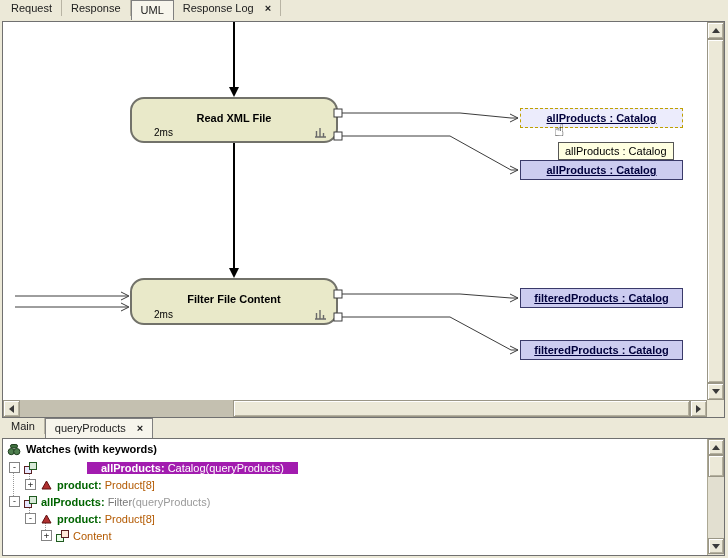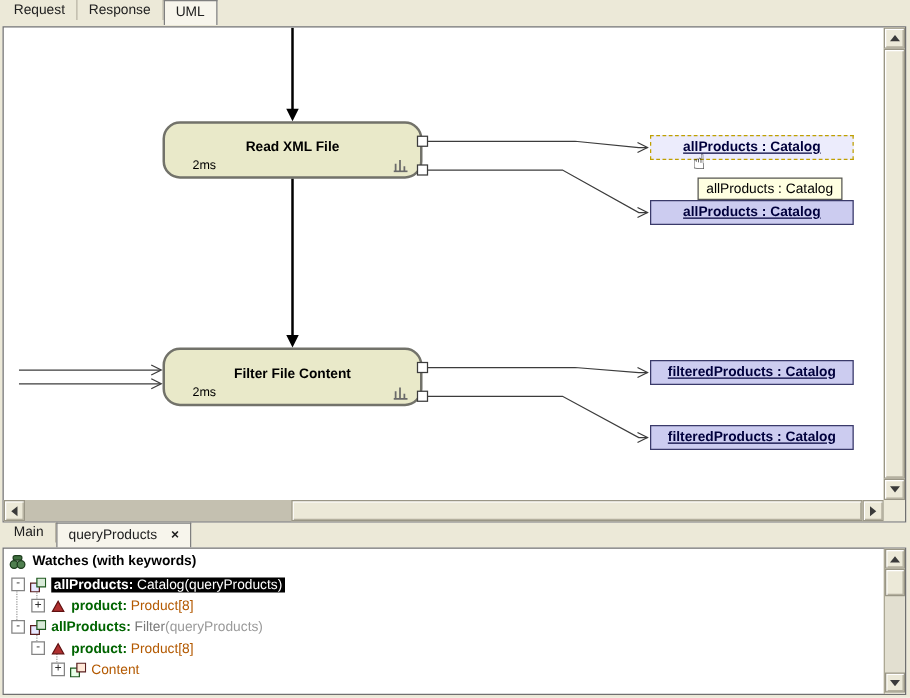--- a/index.html
+++ b/index.html
@@ -59,33 +59,36 @@
   .gline{position:absolute;width:0;border-left:1px dotted #9a9a9a;z-index:0;}
   .trow{height:17px;display:flex;align-items:center;position:relative;z-index:1;cursor:default;}
   .lvl0{padding-left:6px;} .lvl1{padding-left:22px;} .lvl2{padding-left:38px;}
   .toggle{width:9px;height:9px;border:1px solid #848484;background:#fff;font-size:9px;line-height:8px;
           text-align:center;margin-right:4px;color:#303030;flex:none;font-family:"DejaVu Sans Mono",monospace;}
   .wicon{margin-right:4px;flex:none;}
   .wname{font-weight:bold;color:#006400;white-space:pre;}
   .wtype{color:#b35900;white-space:pre;}
   .wtype.gray{color:#787878;}
   .wsuffix{color:#9a9a9a;white-space:pre;}
-  .wsel{background:#000000;color:#fff;padding:0 2px;}
+  .wsel{background:#a21caf;color:#fff;padding:0 14px;margin-left:46px;}
   .wsel .wname,.wsel .wtype{color:#fff;}
   .wscroll{position:absolute;right:0;top:0;width:17px;height:116px;background:#e2dfd0;border-left:1px solid #aca894;box-sizing:border-box;}
 </style>
 </head>
 <body>
 
 <div class="app">
 
   <div class="tabbar top">
     <div class="tab"><span>Request</span></div>
     <div class="tab"><span>Response</span></div>
     <div class="tab active"><span>UML</span></div>
+    <div class="tab">
+      <span>Response Log</span><span class="close">×</span>
+    </div>
   </div>
 
   <div class="canvas-wrap">
     <div class="viewport">
 
       <div class="node node1">
         <div class="node-title">Read XML File</div>
         <div class="node-time">2ms</div>
         <svg class="node-icon" width="13" height="11" viewBox="0 0 13 11">
             <path d="M1 10 H12 M2.5 10 V4 M6 10 V1 M9.5 10 V6" stroke="#6a6a6a" stroke-width="1.4" fill="none"></path>

